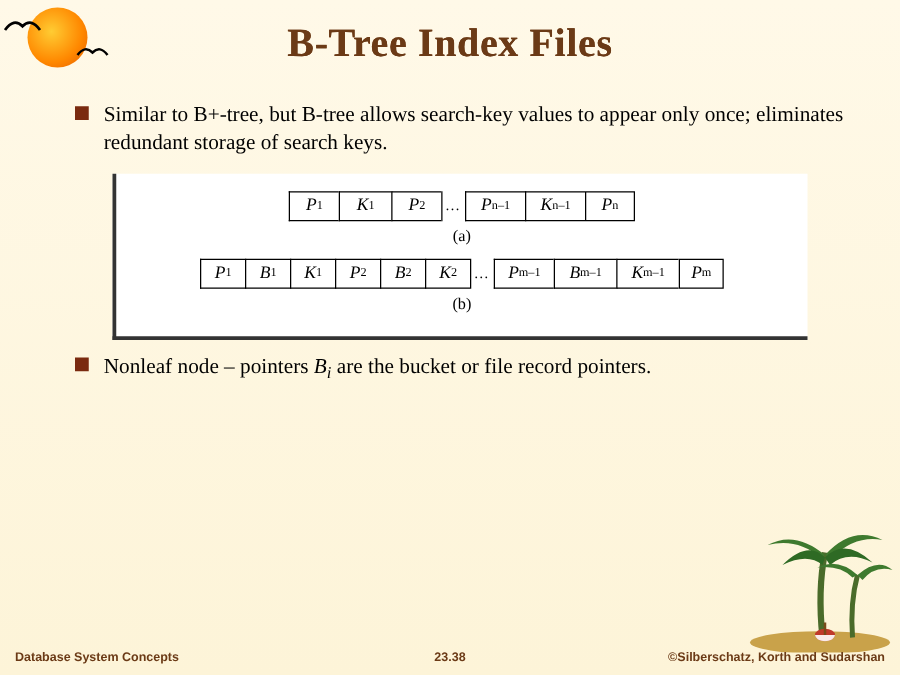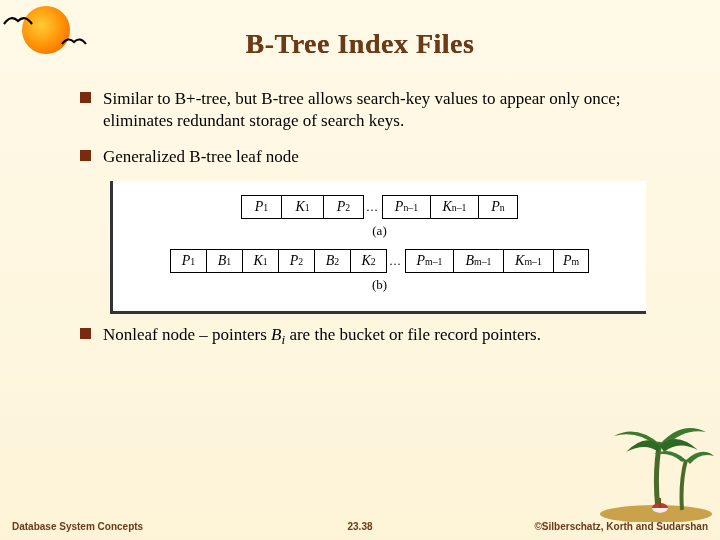--- a/index.html
+++ b/index.html
@@ -17,28 +17,28 @@
     width: 48px; height: 48px;
     background: radial-gradient(circle at 40% 40%, #ffcc33 0%, #ff8800 60%, #e55b00 100%);
     border-radius: 50%;
     z-index: 1;
   }
   .bird { position: absolute; z-index: 2; }
   .bird svg { display: block; }
   .title {
     text-align: center;
     font-weight: bold;
-    font-size: 28px;
+    font-size: 32px;
     color: #6b3a16;
-    padding-top: 28px;
+    padding-top: 16px;
     text-shadow: 0 0 0.5px #6b3a16;
     letter-spacing: 0.5px;
   }
   .content {
-    padding: 18px 44px 0 44px;
+    padding: 18px 44px 0 24px;
   }
   .bullet-row {
     display: flex;
     align-items: flex-start;
     margin: 10px 0 14px 36px;
   }
   .square {
     width: 11px; height: 11px;
     background: #7a2a0f;
     flex: 0 0 auto;
@@ -150,24 +150,20 @@
 <h1 class="title">B-Tree Index Files</h1>
 
 <div class="content">
 
   <div class="bullet-row">
     <div class="square"></div>
     <div class="bullet-text">Similar to B+-tree, but B-tree allows search-key values to appear only once; eliminates redundant storage of search keys.</div>
   </div>
 
 
-  <div class="bullet-row">
-    <div class="square"></div>
-    <div class="bullet-text">Generalized B-tree leaf node</div>
-  </div>
 
   <div class="diagram-frame">
     <div class="node-row">
       <div class="cell p">
           <span class="ital">P</span>
           <span class="ssub">1</span>
         </div>
       <div class="cell k">
           <span class="ital">K</span>
           <span class="ssub">1</span>

